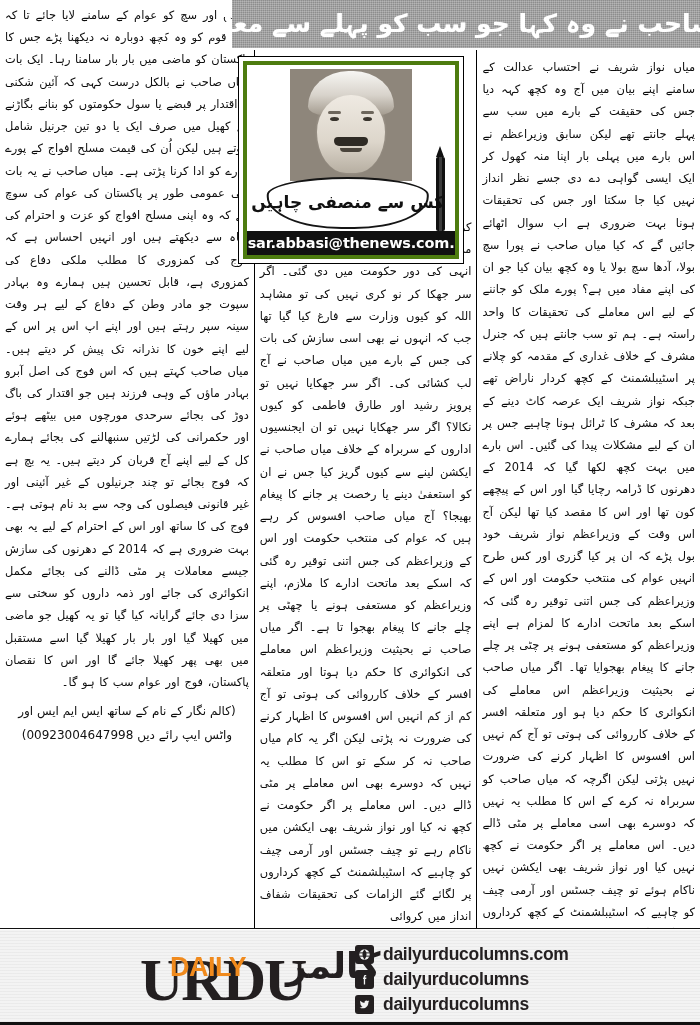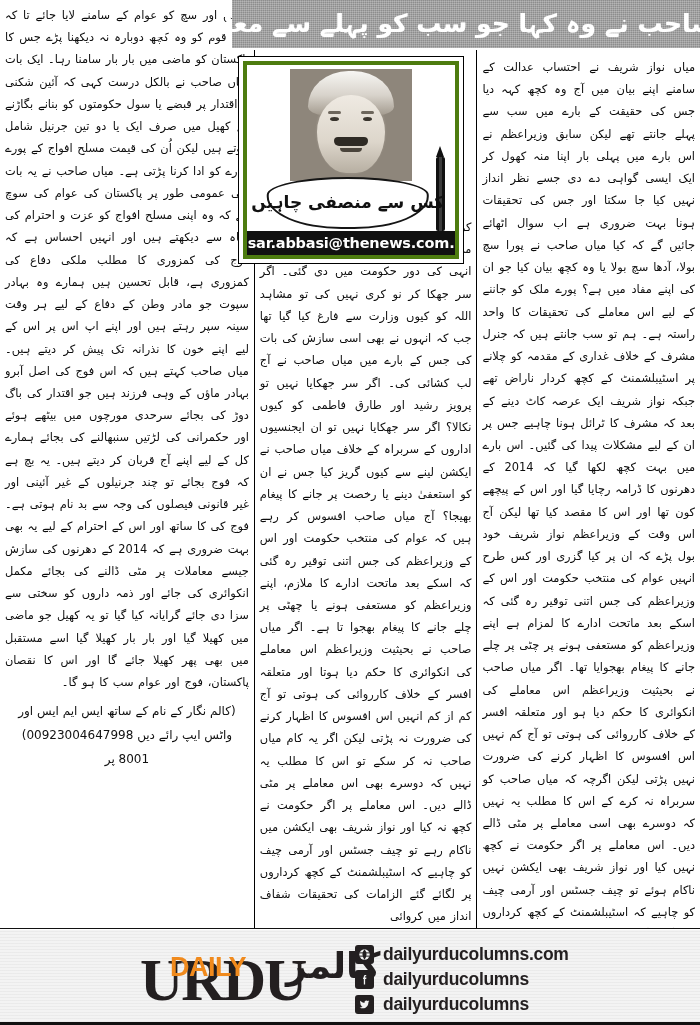--- a/index.html
+++ b/index.html
@@ -274,21 +274,20 @@
 
     <div class="col col-mid">
       <div class="body-text">کر دیا لیکن کیا یہ بھی حقیقت نہیں کہ مشرف کو ملک سے باہر جانے کی اجازت انہی کی دور حکومت میں دی گئی۔ اگر سر جھکا کر نو کری نہیں کی تو مشاہد اللہ کو کیوں وزارت سے فارغ کیا گیا تھا جب کہ انہوں نے بھی اسی سازش کی بات کی جس کے بارے میں میاں صاحب نے آج لب کشائی کی۔ اگر سر جھکایا نہیں تو پرویز رشید اور طارق فاطمی کو کیوں نکالا؟ اگر سر جھکایا نہیں تو ان ایجنسیوں اداروں کے سربراہ کے خلاف میاں صاحب نے ایکشن لینے سے کیوں گریز کیا جس نے ان کو استعفیٰ دینے یا رخصت پر جانے کا پیغام بھیجا؟ آج میاں صاحب افسوس کر رہے ہیں کہ عوام کی منتخب حکومت اور اس کے وزیراعظم کی جس اتنی توقیر رہ گئی کہ اسکے بعد ماتحت ادارے کا ملازم، اپنے وزیراعظم کو مستعفی ہونے یا چھٹی پر چلے جانے کا پیغام بھجوا تا ہے۔ اگر میاں صاحب نے بحیثیت وزیراعظم اس معاملے کی انکوائری کا حکم دیا ہوتا اور متعلقہ افسر کے خلاف کارروائی کی ہوتی تو آج کم از کم انہیں اس افسوس کا اظہار کرنے کی ضرورت نہ پڑتی لیکن اگر یہ کام میاں صاحب نہ کر سکے تو اس کا مطلب یہ نہیں کہ دوسرے بھی اس معاملے پر مٹی ڈالے دیں۔ اس معاملے پر اگر حکومت نے کچھ نہ کیا اور نواز شریف بھی ایکشن میں ناکام رہے تو چیف جسٹس اور آرمی چیف کو چاہیے کہ اسٹیبلشمنٹ کے کچھ کرداروں پر لگائے گئے الزامات کی تحقیقات شفاف انداز میں کروائی</div>
     </div>
 
     <div class="col col-left">
       <div class="body-text">جائیں اور سچ کو عوام کے سامنے لایا جائے تا کہ اس قوم کو وہ کچھ دوبارہ نہ دیکھنا پڑے جس کا پاکستان کو ماضی میں بار بار سامنا رہا۔ ایک بات میاں صاحب نے بالکل درست کہی کہ آئین شکنی یا اقتدار پر قبضے یا سول حکومتوں کو بنانے بگاڑنے کے کھیل میں صرف ایک یا دو تین جرنیل شامل ہوتے ہیں لیکن اُن کی قیمت مسلح افواج کے پورے ادارے کو ادا کرنا پڑتی ہے۔ میاں صاحب نے یہ بات بھی عمومی طور پر پاکستان کی عوام کی سوچ ہے کہ وہ اپنی مسلح افواج کو عزت و احترام کی نگاہ سے دیکھتے ہیں اور انہیں احساس ہے کہ فوج کی کمزوری کا مطلب ملکی دفاع کی کمزوری ہے، قابل تحسین ہیں ہمارے وہ بہادر سپوت جو مادر وطن کے دفاع کے لیے ہر وقت سینہ سپر رہتے ہیں اور اپنے اپ اس پر اس کے لیے اپنے خون کا نذرانہ تک پیش کر دیتے ہیں۔ میاں صاحب کہتے ہیں کہ اس فوج کی اصل آبرو بہادر ماؤں کے وہی فرزند ہیں جو اقتدار کی باگ دوڑ کی بجائے سرحدی مورچوں میں بیٹھے ہوئے اور حکمرانی کی لڑتیں سنبھالنے کی بجائے ہمارے کل کے لیے اپنے آج قربان کر دیتے ہیں۔ یہ بچ ہے کہ فوج بجائے تو چند جرنیلوں کے غیر آئینی اور غیر قانونی فیصلوں کی وجہ سے بد نام ہوتی ہے۔ فوج کی کا ساتھ اور اس کے احترام کے لیے یہ بھی بہت ضروری ہے کہ 2014 کے دھرنوں کی سازش جیسے معاملات پر مٹی ڈالنے کی بجائے مکمل انکوائری کی جائے اور ذمہ داروں کو سختی سے سزا دی جائے گرایانہ کیا گیا تو یہ کھیل جو ماضی میں کھیلا گیا اور بار بار کھیلا گیا اسے مستقبل میں بھی پھر کھیلا جائے گا اور اس کا نقصان پاکستان، فوج اور عوام سب کا ہو گا۔</div>
 
       <div class="sms-block">
         <div>(کالم نگار کے نام کے ساتھ ایس ایم ایس اور واٹس ایپ رائے دیں 00923004647998)</div>
-        <div>8001 پر</div>
       </div>
     </div>
   </div>
 
   <div class="headline-bar">
     <div class="headline-text">میاں صاحب نے وہ کہا جو سب کو پہلے سے معلوم ہے</div>
   </div>
 
   <div class="author-block">
     <div class="author-inner">

